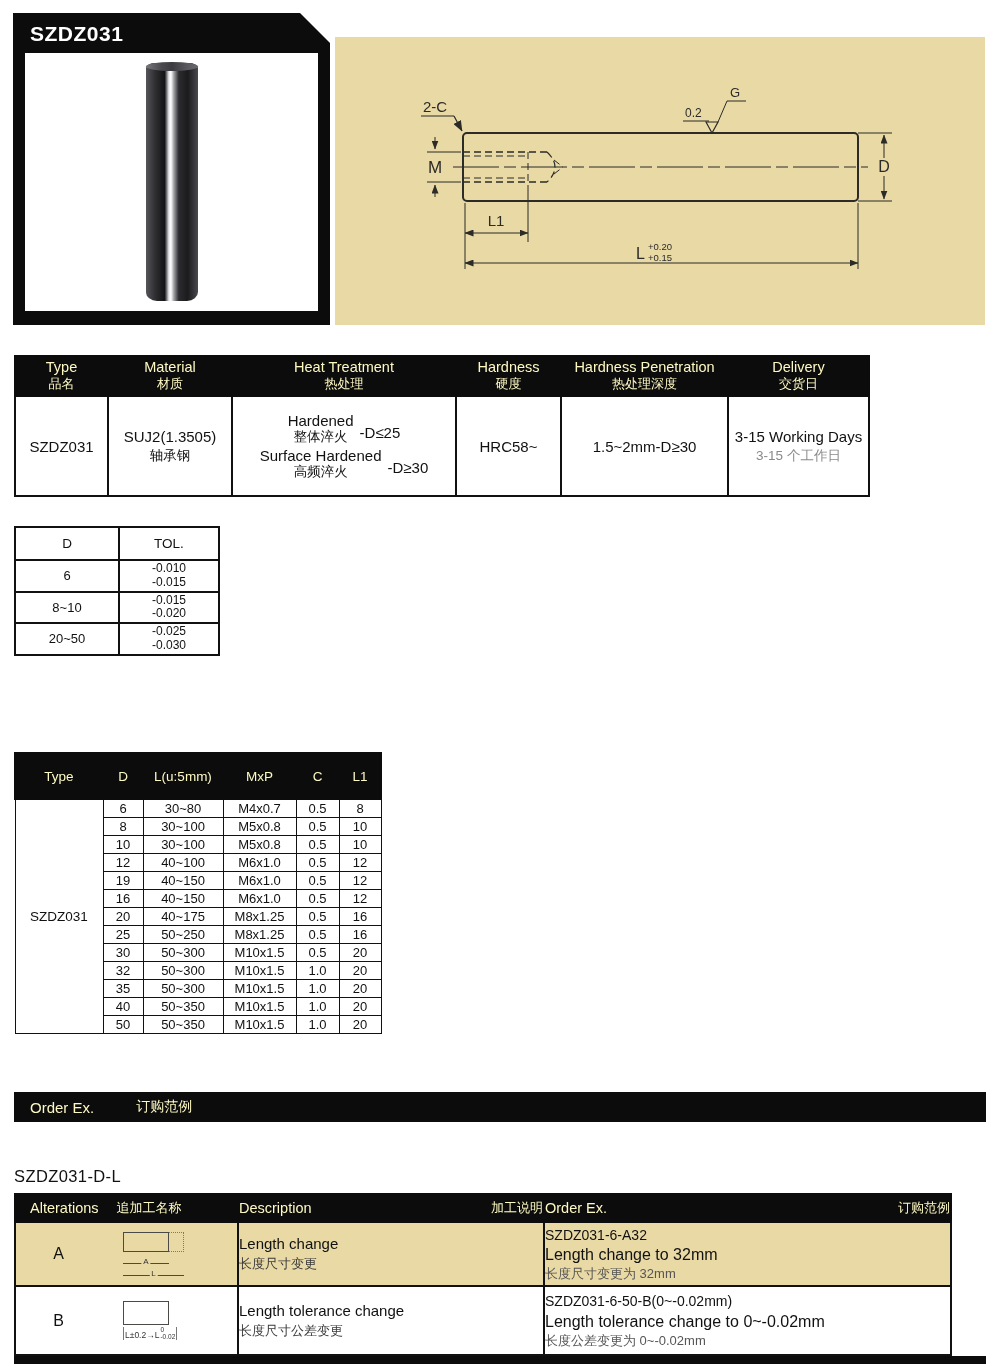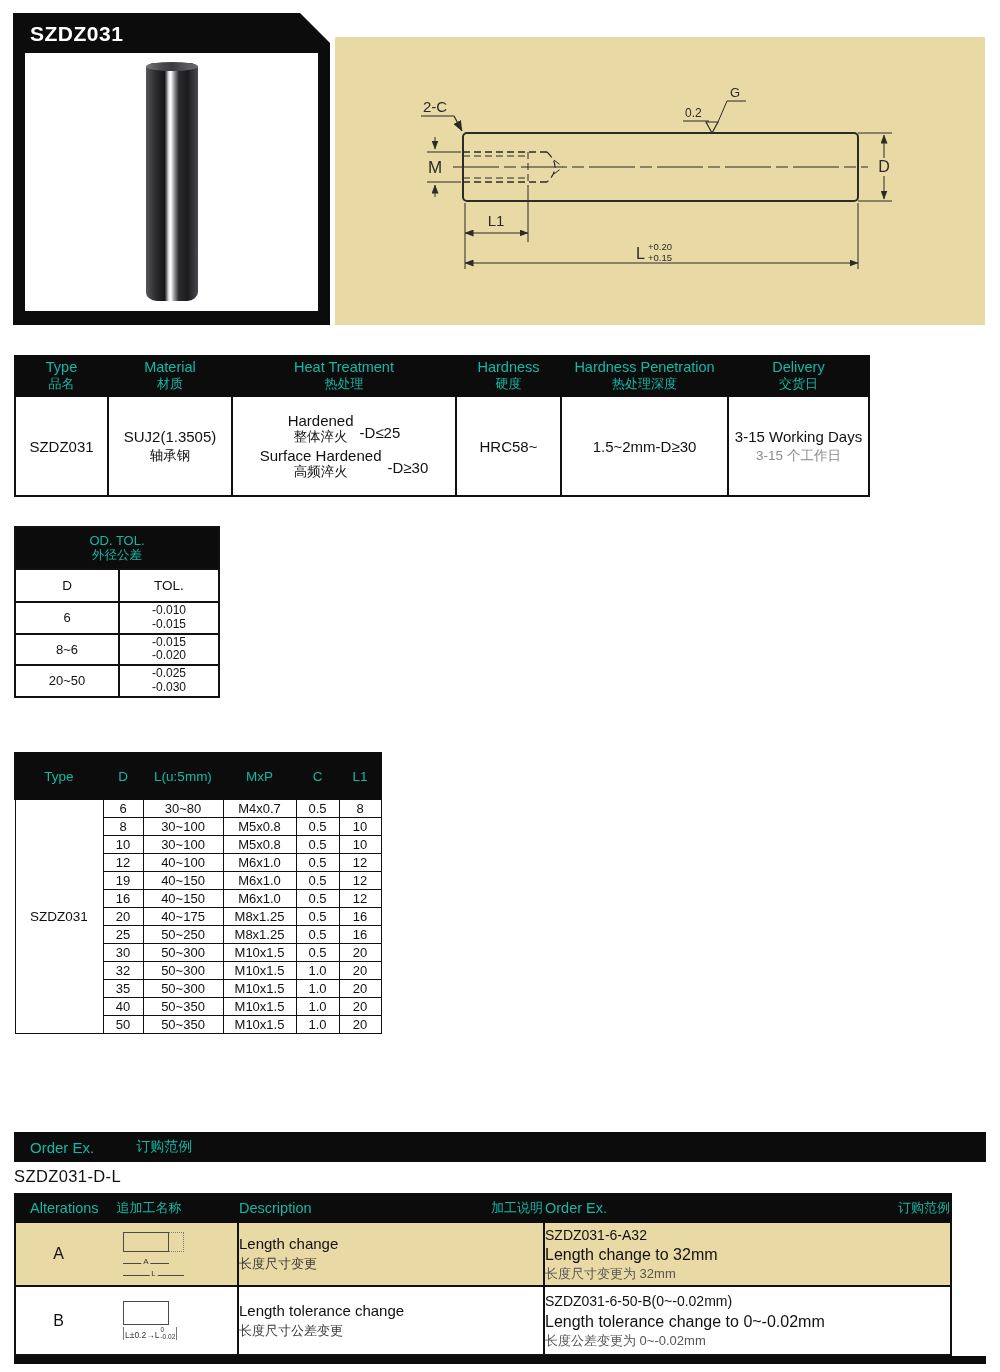--- a/index.html
+++ b/index.html
@@ -18,21 +18,21 @@
     background:linear-gradient(90deg,#77777c 0%,#4a4a4e 30%,#3c3c40 50%,#55555a 75%,#6a6a6f 100%);}
 
   
   .drawing-area{position:absolute;left:335px;top:37px;width:650px;height:288px;background:#e9d9a5;}
   .drawing-area svg{display:block;}
   .dln{stroke:#2b2b28;fill:none;}
   .dtx{fill:#2b2b28;font-family:"Liberation Sans",sans-serif;}
 
   
   table{border-collapse:collapse;table-layout:fixed;}
-  .blk{background:#0c0c0c;color:#14b8a6;margin-top:40px;}
+  .blk{background:#0c0c0c;color:#fef9c3;}
 
   
   .spec-table{position:absolute;left:14px;top:355px;width:854px;}
   .spec-table th{border:2px solid #0c0c0c;padding:2px 0 4px;font-weight:normal;}
   .spec-table td{border:2.5px solid #111;text-align:center;vertical-align:middle;height:96px;}
   .h-en{font-size:14.5px;line-height:1.15;}
   .h-cn{font-size:13px;line-height:1.2;}
   .cell-en{font-size:15px;}
   .cell-cn{font-size:13.5px;margin-top:2px;}
   .ht-group{display:flex;align-items:center;justify-content:center;gap:6px;margin:3px 0;}
@@ -260,39 +260,33 @@
       </tr>
     </tbody>
   </table>
 
   <table class="od-table">
     <colgroup>
         <col style="width:104px">
         <col style="width:100px">
       </colgroup>
     <tbody>
-      <tr>
-          <th class="blk od-title" colspan="2">
-        <div class="t1">OD. TOL.</div>
-        <div class="t2">外径公差</div>
-      </th>
-        </tr>
       <tr class="od-colhead">
         <td>D</td>
         <td>TOL.</td>
       </tr>
       <tr class="od-row">
         <td>6</td>
         <td class="tol">
             <div>-0.010</div>
             <div>-0.015</div>
           </td>
       </tr>
       <tr class="od-row">
-        <td>8~6</td>
+        <td>8~10</td>
         <td class="tol">
             <div>-0.015</div>
             <div>-0.020</div>
           </td>
       </tr>
       <tr class="od-row">
         <td>20~50</td>
         <td class="tol">
             <div>-0.025</div>
             <div>-0.030</div>

